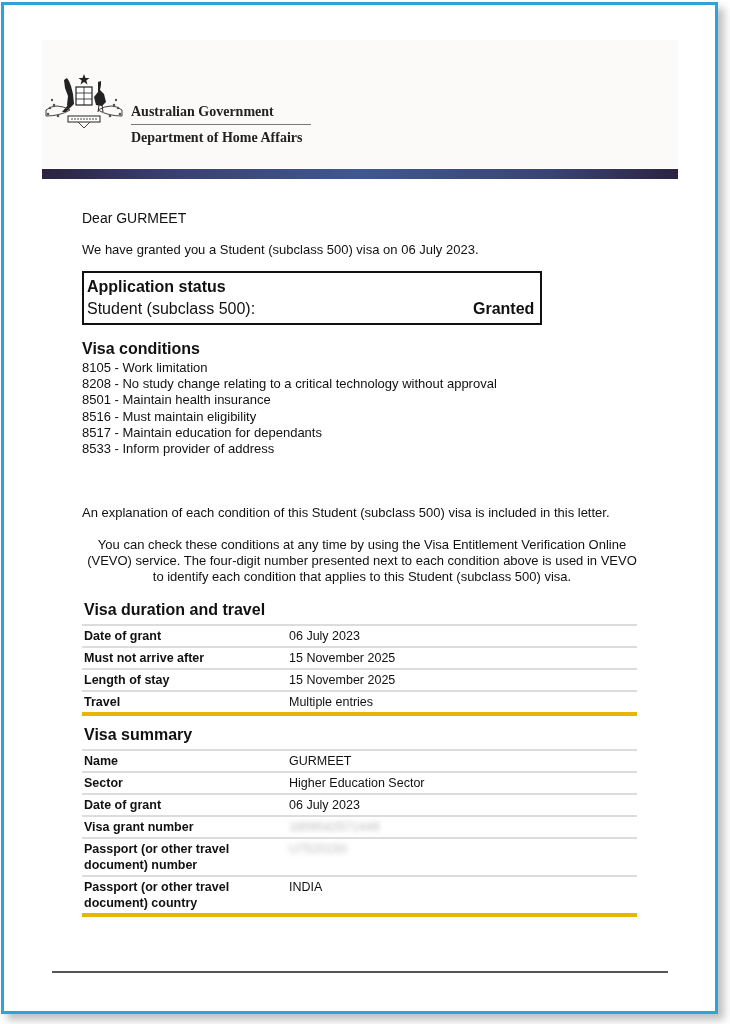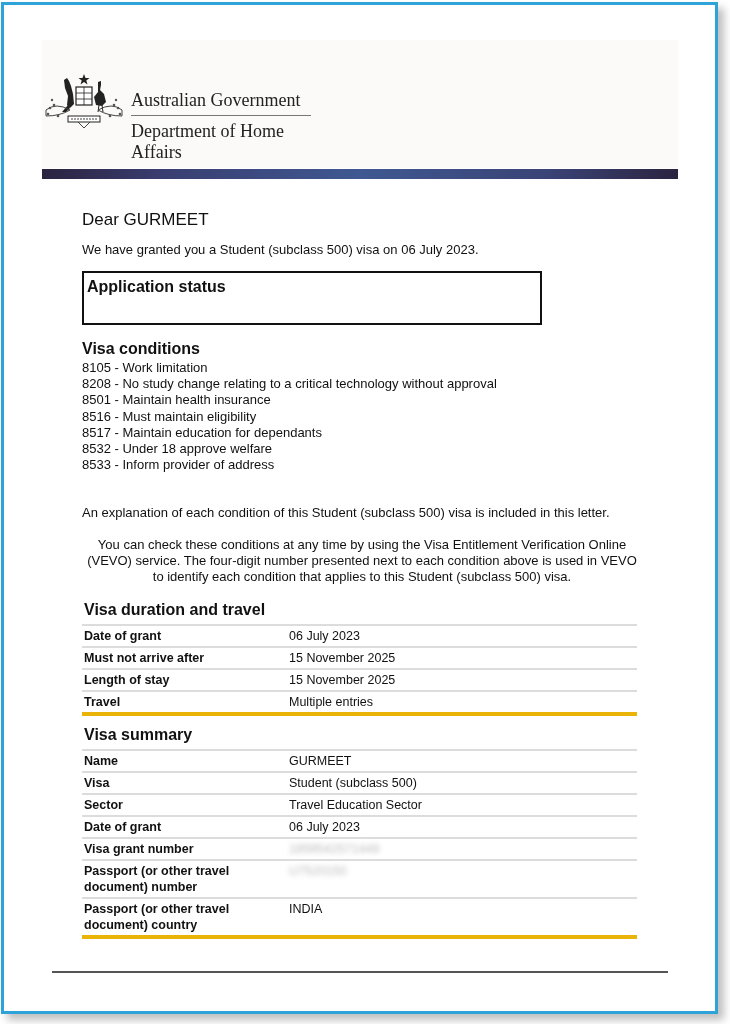--- a/index.html
+++ b/index.html
@@ -11,32 +11,32 @@
       border: 3px solid #2ea3d8; background: #ffffff;
       box-shadow: 6px 6px 8px rgba(0,0,0,0.25);
     }
 
     .header-band {
       position: absolute; left: 42px; top: 40px; width: 636px; height: 128px;
       background: #fbfaf8;
     }
     .crest { position: absolute; left: 42px; top: 72px; width: 84px; height: 62px; }
     .gov-text {
-      position: absolute; left: 131px; top: 90px; width: 180px;
-      font-family: "Liberation Serif", serif; font-weight: normal; font-size: 18px; color: #222;
+      position: absolute; left: 131px; top: 104px; width: 180px;
+      font-family: "Liberation Serif", serif; font-weight: bold; font-size: 14px; color: #222;
     }
     .gov-text .line1 { display: block; padding-bottom: 4px; border-bottom: 1px solid #777; }
     .gov-text .line2 { display: block; padding-top: 5px; }
 
     .header-bar {
       position: absolute; left: 42px; top: 169px; width: 636px; height: 10px;
       background: linear-gradient(90deg, #2b2340 0%, #3a3f72 20%, #3f5891 50%, #3a4375 80%, #2b2340 100%);
     }
 
-    .greeting { position: absolute; left: 82px; top: 210px; font-size: 17px; }
+    .greeting { position: absolute; left: 82px; top: 210px; font-size: 14px; }
     .grant-line { position: absolute; left: 82px; top: 242px; font-size: 13px; }
 
     .status-box {
       position: absolute; left: 82px; top: 271px; width: 460px; height: 54px;
       border: 2px solid #111; padding: 3px 3px;
     }
     .status-title { font-size: 16px; font-weight: bold; line-height: 22px; }
     .status-row { position: relative; font-size: 16px; line-height: 22px; }
     .status-value { position: absolute; left: 386px; top: 0; font-weight: bold; }
 
@@ -105,30 +105,33 @@
   <span class="line2">Department of Home Affairs</span>
 </div>
 
 <div class="header-bar"></div>
 
 <div class="greeting">Dear GURMEET</div>
 <div class="grant-line">We have granted you a Student (subclass 500) visa on 06 July 2023.</div>
 
 <div class="status-box">
   <div class="status-title">Application status</div>
+  <div class="status-row">
+    <span>Student (subclass 500):</span>
+    <span class="status-value">Granted</span>
+  </div>
 </div>
 
 <div class="cond-title">Visa conditions</div>
 <ul class="cond-list">
   <li>8105 - Work limitation</li>
   <li>8208 - No study change relating to a critical technology without approval</li>
   <li>8501 - Maintain health insurance</li>
   <li>8516 - Must maintain eligibility</li>
   <li>8517 - Maintain education for dependants</li>
-  <li>8532 - Under 18 approve welfare</li>
   <li>8533 - Inform provider of address</li>
 </ul>
 
 <p class="para1">An explanation of each condition of this Student (subclass 500) visa is included in this letter.</p>
 <p class="para2">You can check these conditions at any time by using the Visa Entitlement Verification Online (VEVO) service. The four-digit number presented next to each condition above is used in VEVO to identify each condition that applies to this Student (subclass 500) visa.</p>
 
 <div class="section-title" style="top:601px;">Visa duration and travel</div>
 <table class="data-table" style="top:624px;">
   <tbody>
       <tr>
@@ -151,26 +154,22 @@
   </table>
 
 <div class="section-title" style="top:726px;">Visa summary</div>
 <table class="data-table" style="top:749px;">
   <tbody>
       <tr>
     <td class="k">Name</td>
     <td class="v">GURMEET</td>
   </tr>
   <tr>
-    <td class="k">Visa</td>
-    <td class="v">Student (subclass 500)</td>
-  </tr>
-  <tr>
     <td class="k">Sector</td>
-    <td class="v">Travel Education Sector</td>
+    <td class="v">Higher Education Sector</td>
   </tr>
   <tr>
     <td class="k">Date of grant</td>
     <td class="v">06 July 2023</td>
   </tr>
   <tr>
     <td class="k">Visa grant number</td>
     <td class="v"><span class="blurred">1859542571449</span></td>
   </tr>
   <tr>

